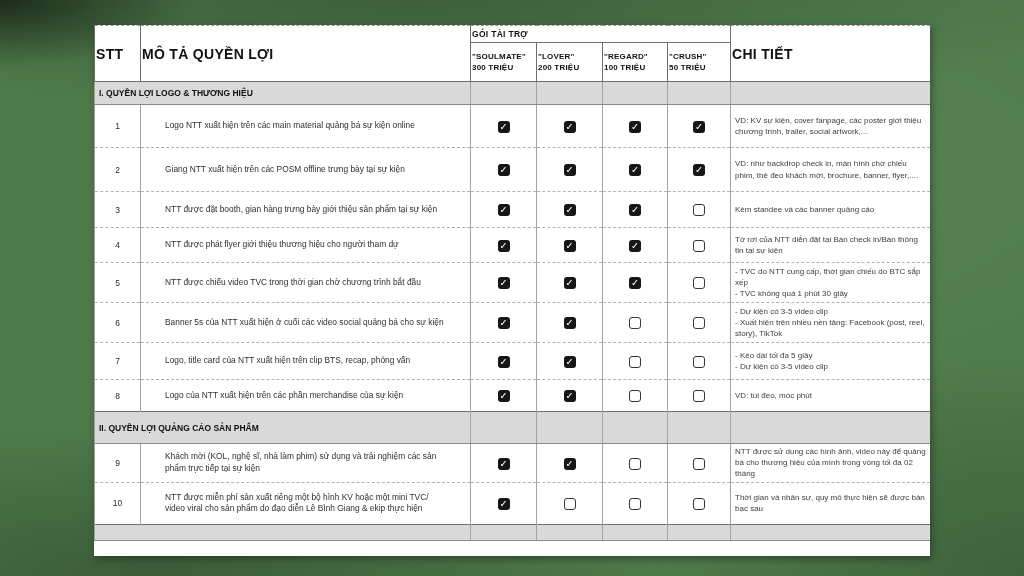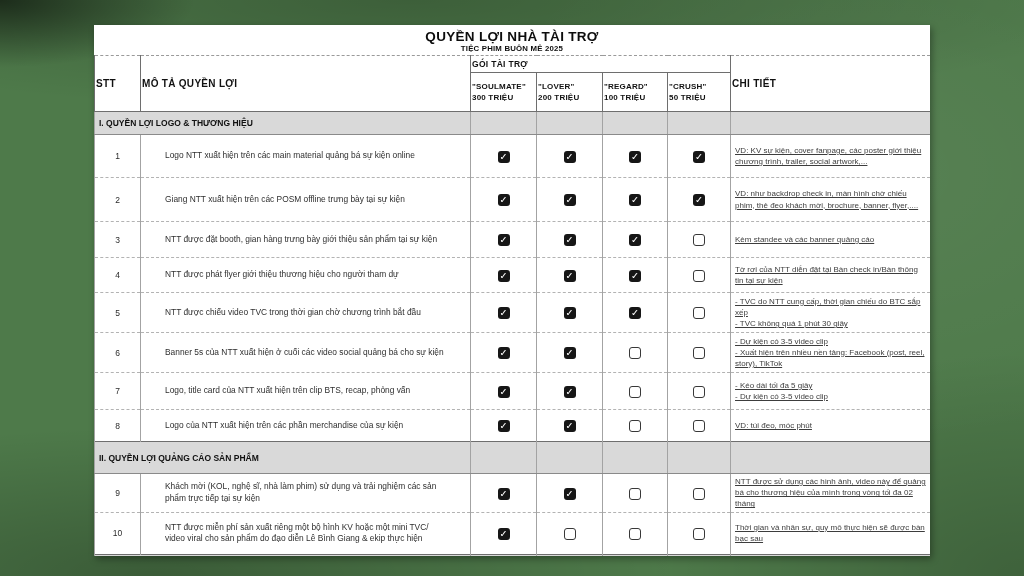--- a/index.html
+++ b/index.html
@@ -22,45 +22,41 @@
   .title-block{height:30px;text-align:center;padding-top:4px;box-sizing:border-box;}
   .title{font-size:13.5px;font-weight:bold;color:#0d0d0d;letter-spacing:0.3px;line-height:15px;}
   .subtitle{font-size:7.8px;font-weight:bold;color:#0d0d0d;letter-spacing:0.2px;line-height:9px;}
   table{border-collapse:collapse;table-layout:fixed;width:836px;}
   td{box-sizing:border-box;vertical-align:middle;overflow:hidden;}
   
   thead td{border:1px solid #6e6e6e;}
   .th{font-weight:bold;color:#111;text-align:left;}
   .group-row td{border-top:1px dashed #9a9a9a;}
   .th-group{font-size:8.5px;height:17px;letter-spacing:0.3px;}
-  .th-stt,.th-desc,.th-detail{font-size:10px;letter-spacing:0.3px;}
+  .th-stt,.th-desc,.th-detail{font-size:14px;letter-spacing:0.3px;}
   .th-pkg{font-size:8px;height:39px;line-height:11px;letter-spacing:0.2px;}
   
   tbody td{border-left:1px solid #a3a3a3;border-right:1px solid #a3a3a3;
            border-top:1px dashed #b3b3b3;border-bottom:1px dashed #b3b3b3;}
   .stt-cell{font-size:8.5px;color:#2b2b2b;text-align:center;}
   .desc-cell{font-size:8.4px;color:#2e2e2e;text-align:left;padding:2px 24px;line-height:1.35;}
   .check-cell{text-align:center;}
-  .detail-cell{font-size:8px;color:#3d3d3d;text-align:left;padding:2px 4px;line-height:1.4;white-space:pre-line;text-decoration:underline;}
+  .detail-cell{font-size:8px;color:#3d3d3d;text-align:left;padding:2px 4px;line-height:1.4;white-space:pre-line;}
   
   .section-row td{background:#d9d9d9;border-top:1px solid #6e6e6e;border-bottom:1px solid #8a8a8a;margin-top:24px;}
   .section-label{font-size:8.5px;font-weight:bold;color:#111;padding:0 0 0 4px;text-align:left;}
   
   .checkbox{display:inline-block;width:12px;height:12px;border-radius:3px;box-sizing:border-box;vertical-align:middle;}
   .checkbox.checked{background:#161616;color:#fff;font-size:9.5px;line-height:12px;font-weight:bold;text-align:center;}
   .checkbox.unchecked{background:#fff;border:1.5px solid #383838;}
 </style>
 </head>
 <body>
 
 <div class="page">
-  <div class="title-block">
-    <div class="title">QUYỀN LỢI NHÀ TÀI TRỢ</div>
-    <div class="subtitle">TIỆC PHIM BUÔN MÊ 2025</div>
-  </div>
   <table>
     <colgroup>
       <col style="width:46px">
         <col style="width:330px">
         <col style="width:66px">
         <col style="width:66px">
         <col style="width:65px">
         <col style="width:63px">
         <col style="width:200px">
     </colgroup>

